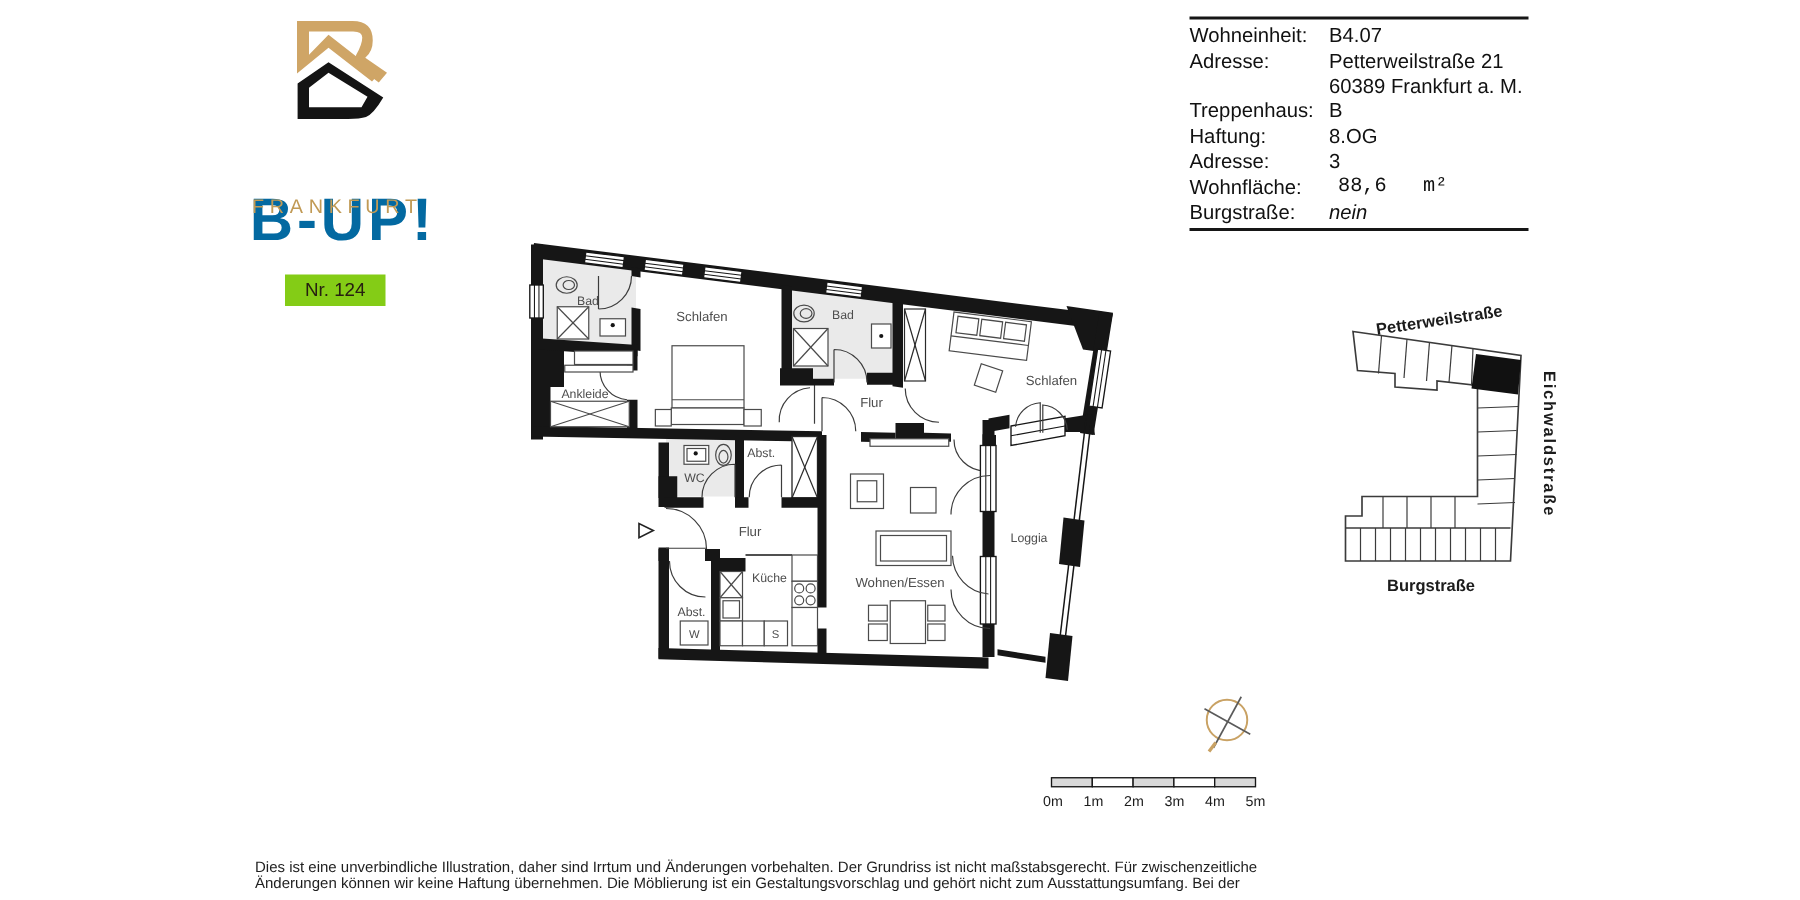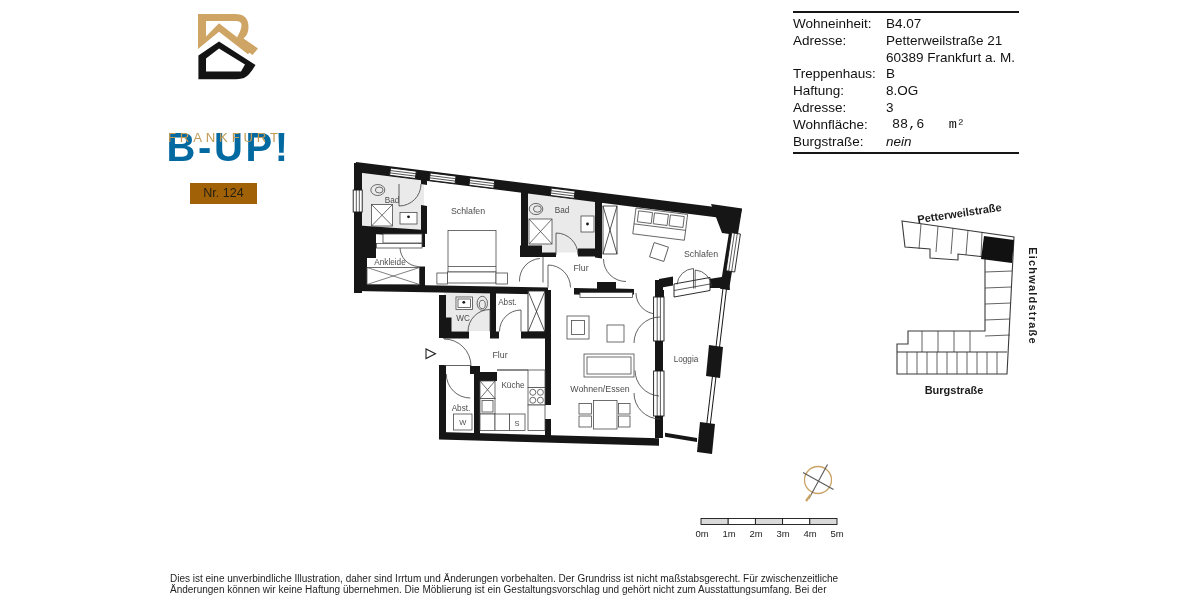--- a/index.html
+++ b/index.html
@@ -381,21 +381,21 @@
     <text x="783" y="537">3m</text>
     <text x="810" y="537">4m</text>
     <text x="837" y="537">5m</text>
   </g>
 </svg>
 
 <div class="abs" style="left:166.5px;top:89px;width:160px;font-weight:bold;font-size:40px;letter-spacing:2.6px;color:#0369a1;margin-top:36px;">B-UP!</div>
 
 <div class="abs" style="left:168px;top:130px;font-size:13.2px;letter-spacing:3.8px;color:#C19A55;font-weight:normal;">FRANKFURT</div>
 
-<div class="abs" style="left:190px;top:182.5px;width:67px;height:21px;background:#a16207;color:#272011;font-size:12.5px;text-align:center;line-height:21px;">Nr. 124</div>
+<div class="abs" style="left:190px;top:182.5px;width:67px;height:21px;background:#84cc16;color:#272011;font-size:12.5px;text-align:center;line-height:21px;">Nr. 124</div>
 
 <div class="abs" style="left:793px;top:11px;width:226px;border-top:2px solid #161616;border-bottom:2px solid #161616;padding:3px 0 2px 0;font-size:13.5px;color:#111;">
 
   <div style="position:relative;height:16.8px;"><span>Wohneinheit:</span><span style="position:absolute;left:93px;">B4.07</span></div>
 
   <div style="position:relative;height:16.8px;"><span>Adresse:</span><span style="position:absolute;left:93px;">Petterweilstraße 21</span></div>
   <div style="position:relative;height:16.8px;">
       <span style="position:absolute;left:93px;">60389 Frankfurt a. M.</span>
     </div>
 

